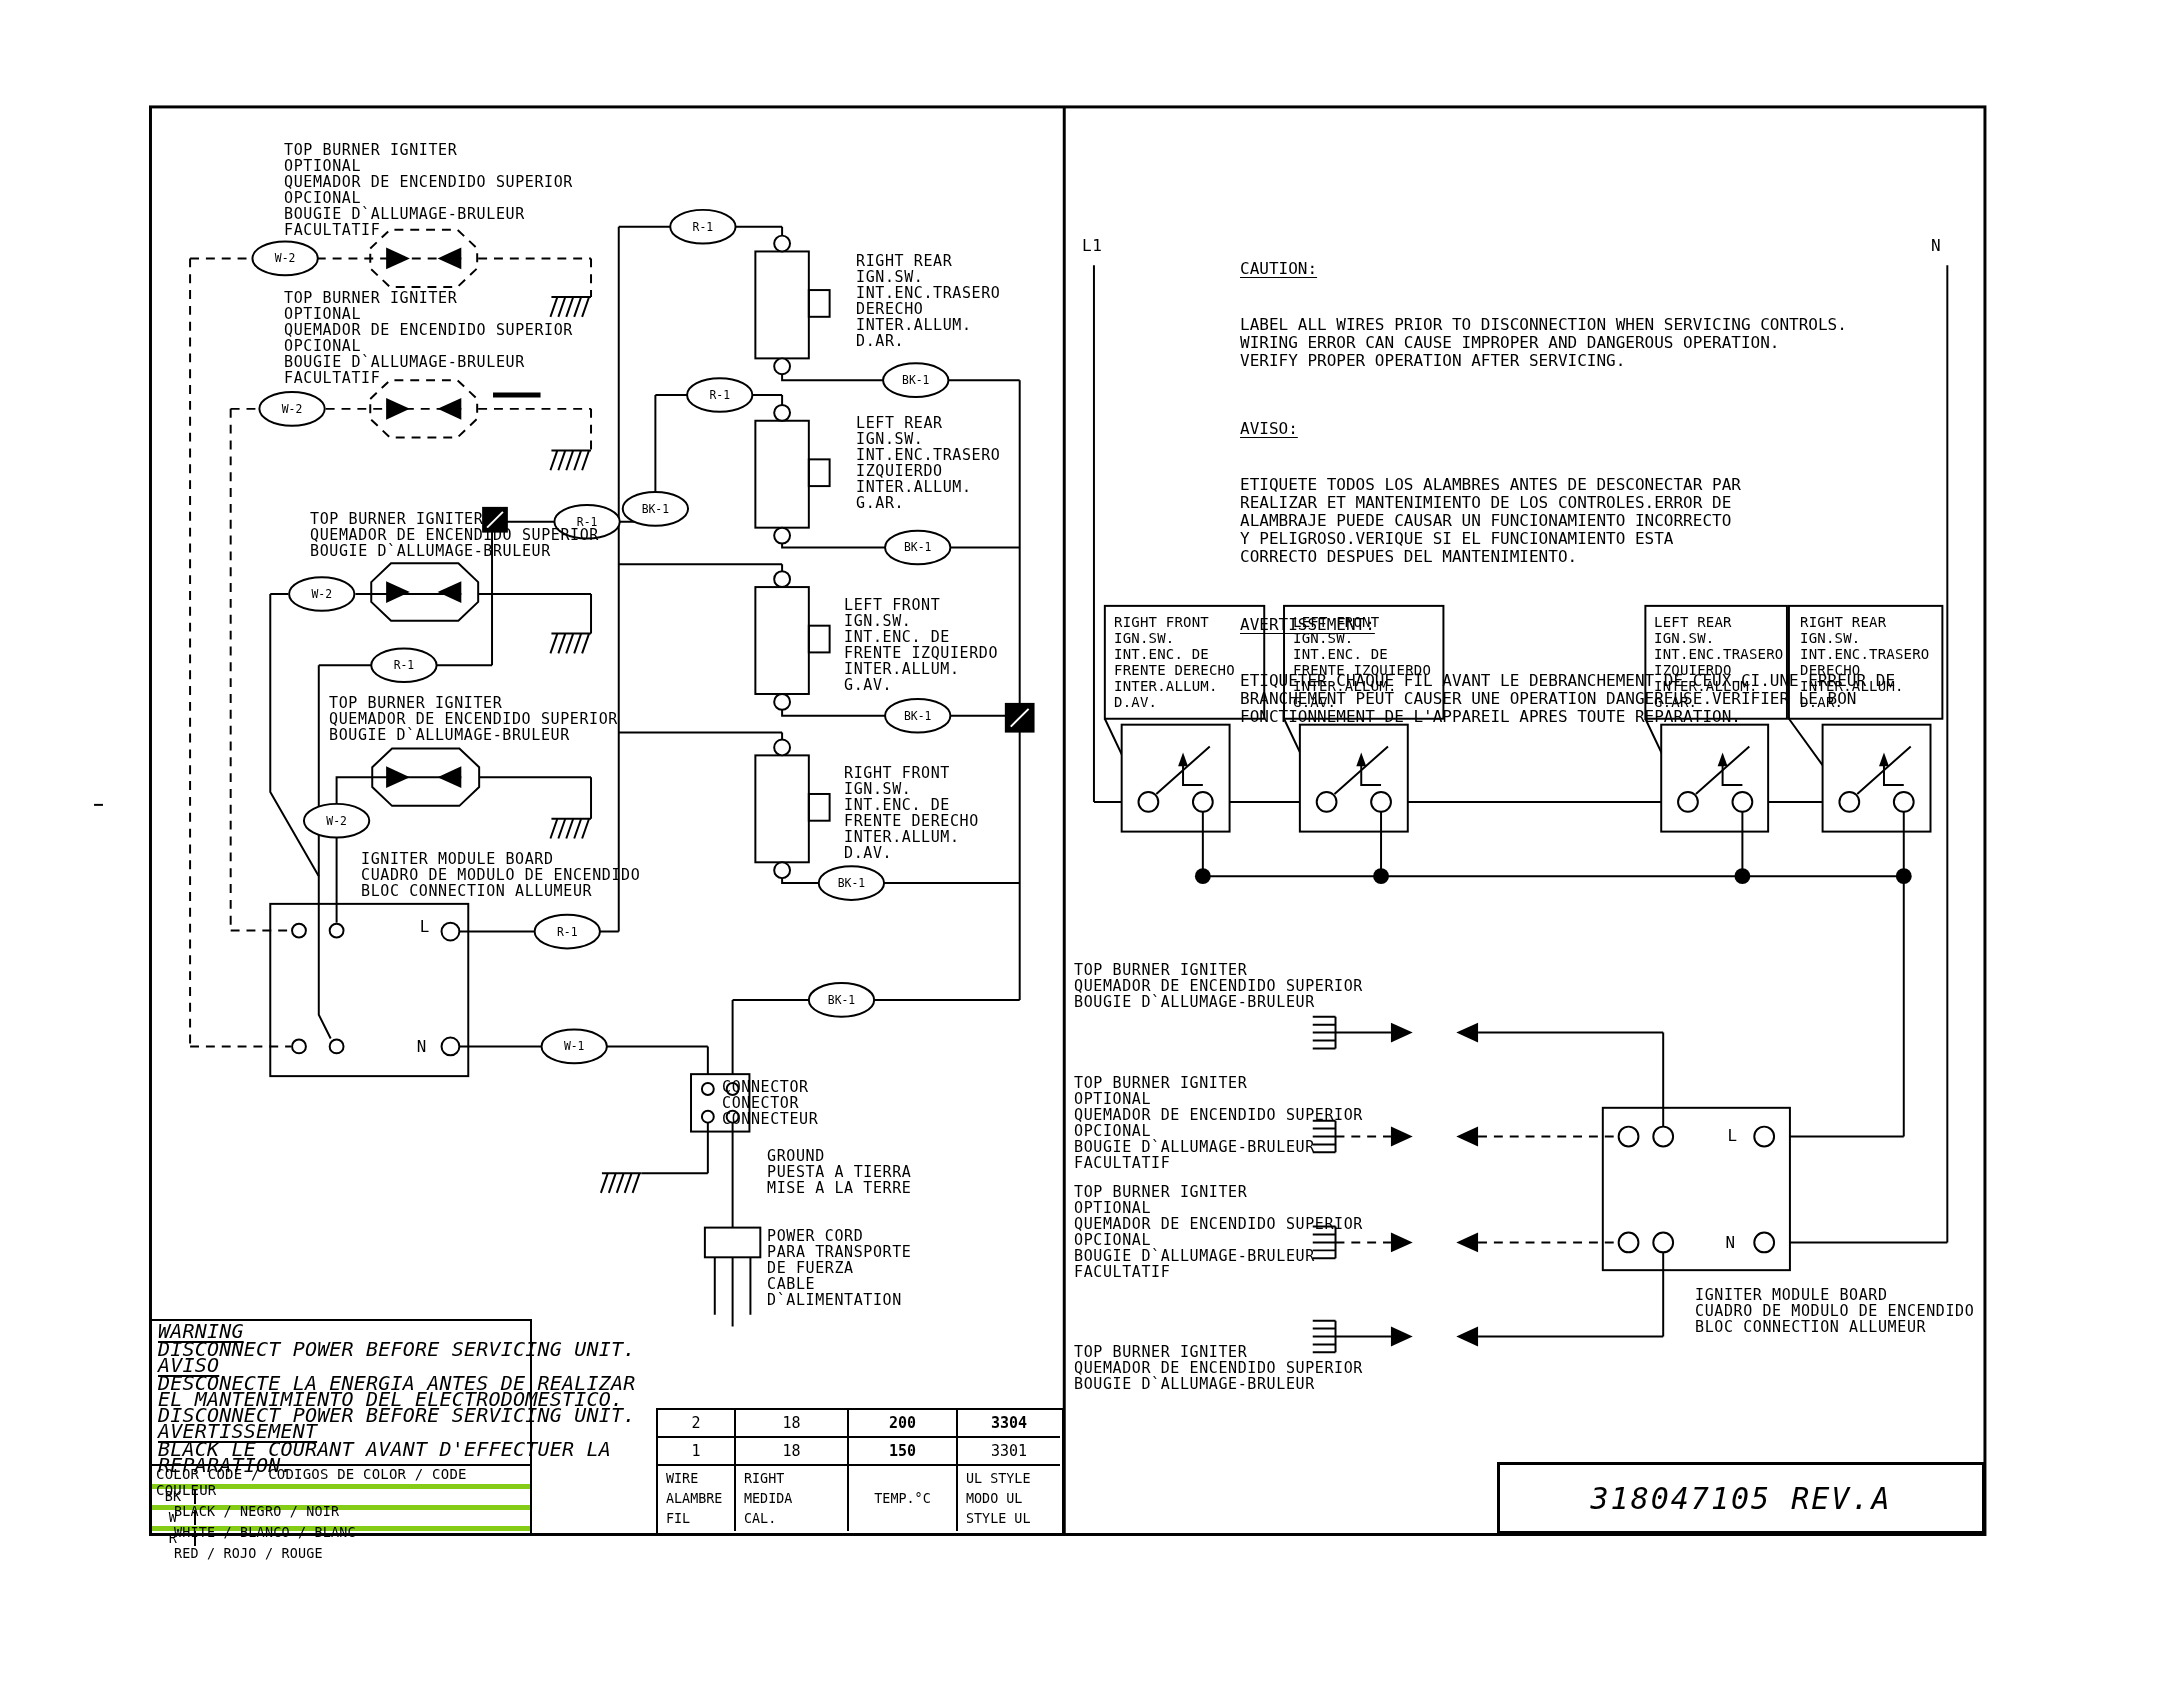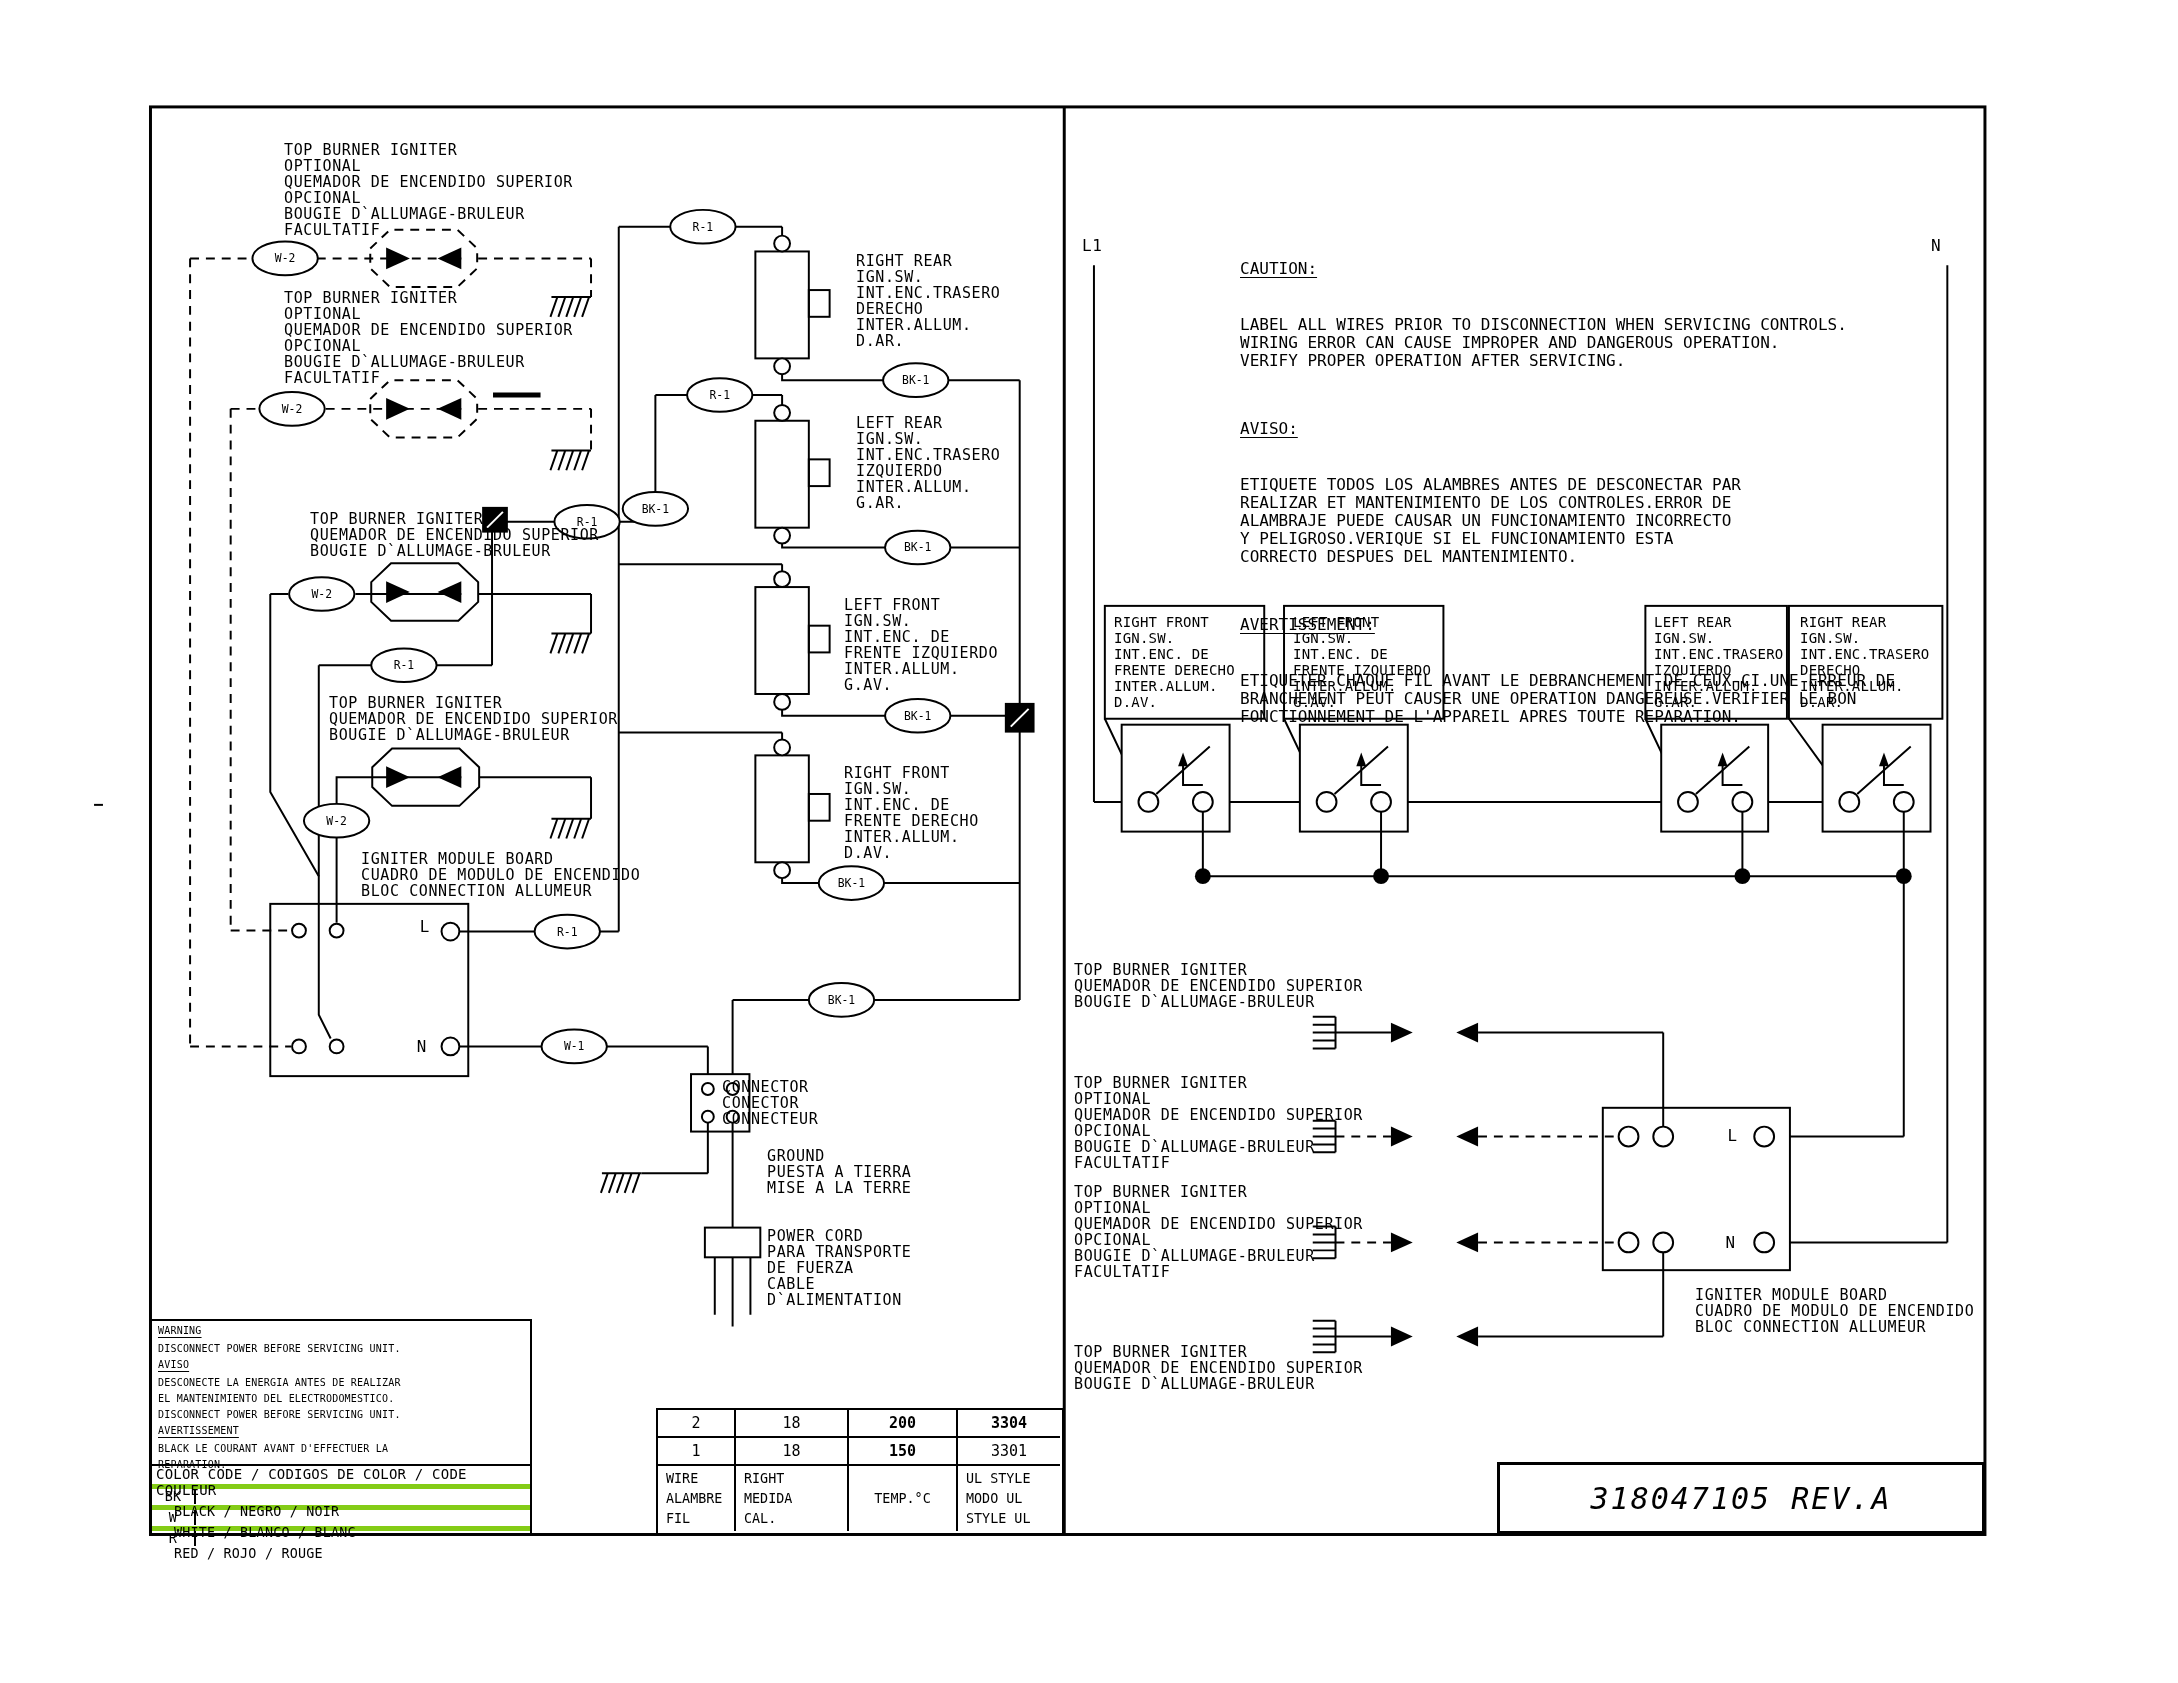--- a/index.html
+++ b/index.html
@@ -6,21 +6,21 @@
   #stage{position:relative;width:2178px;height:1683px;background:#ffffff;
          font-family:"DejaVu Sans Mono", monospace;color:#000;overflow:hidden;}
   svg{position:absolute;left:0;top:0;}
   .t{position:absolute;white-space:pre;font-size:15px;line-height:16px;letter-spacing:0.6px;}
   .t.small{font-size:14px;line-height:16px;letter-spacing:0.2px;}
   .big{font-size:16px;}
   .caution{position:absolute;left:1240px;top:224px;width:515px;font-size:16px;line-height:18px;white-space:pre;}
   .utitle{text-decoration:underline;text-underline-offset:3px;margin-bottom:2px;}
   .cblock{margin-bottom:14px;}
   .warnbox{position:absolute;left:150px;top:1319px;width:382px;height:216px;border:2px solid #000;box-sizing:border-box;}
-  .warn-text{height:141px;padding:2px 9px 0 6px;font-size:10px;line-height:16px;white-space:pre;letter-spacing:0.2px;}
+  .warn-text{height:141px;padding:2px 9px 0 6px;font-size:20px;line-height:16px;white-space:pre;letter-spacing:0.2px;font-style:italic;}
   .warn-text .utitle{display:block;}
   .ct-header{border-top:2px solid #000;height:18px;font-size:14px;padding-left:4px;letter-spacing:0.2px;}
   .ct-row{border-top:5px solid #84cc16;height:16px;display:flex;font-size:13.4px;letter-spacing:0.2px;flex-direction:column;}
   .ct-code{width:42px;border-right:2px solid #000;text-align:center;flex:none;}
   .ct-label{padding-left:22px;}
   .wiretable{position:absolute;left:656px;top:1408px;width:408px;height:127px;border:2px solid #000;box-sizing:border-box;
              display:grid;grid-template-columns:78px 113px 109px 102px;grid-template-rows:28px 28px 65px;}
   .wiretable div{border-right:2px solid #000;border-bottom:2px solid #000;display:flex;align-items:center;justify-content:center;
                  font-size:15px;white-space:pre;box-sizing:border-box;}
   .wiretable div:nth-child(4n){border-right:none;}

